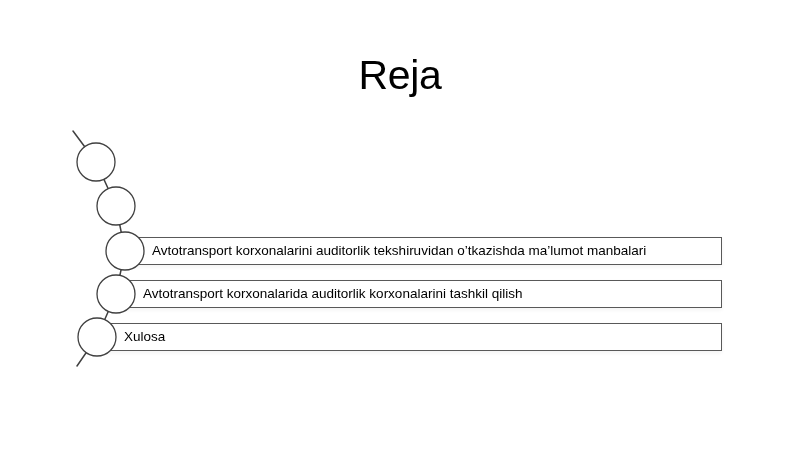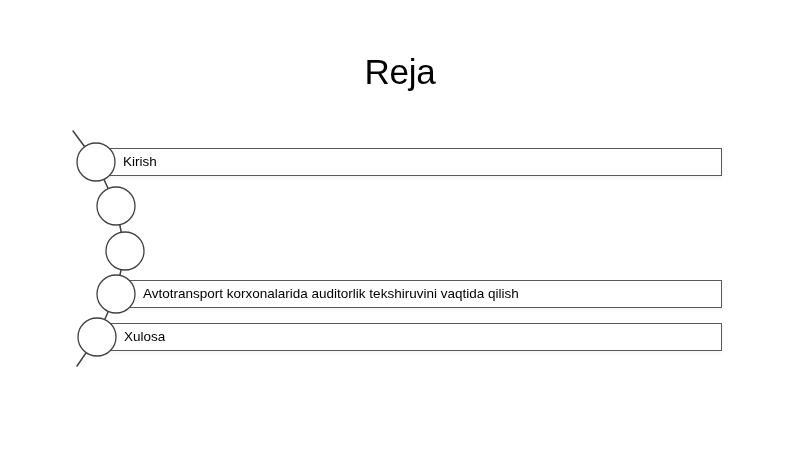--- a/index.html
+++ b/index.html
@@ -14,21 +14,21 @@
     background: var(--bg, #ffffff);
     overflow: hidden;
     font-family: "Liberation Sans", sans-serif;
   }
   .slide-title {
     position: absolute;
     left: 0;
     right: 0;
     top: 54px;
     text-align: center;
-    font-size: 35px;
+    font-size: 41px;
     line-height: 1.05;
     letter-spacing: -0.3px;
     color: var(--text, #000000);
     z-index: 1;
   }
   .process-diagram {
     position: absolute;
     inset: 0;
     z-index: 1;
   }
@@ -64,28 +64,28 @@
 </style>
 </head>
 <body>
 
 <div class="slide" style="--bg: #ffffff; --fill: #ffffff; --outline: #595959; --text: #000000;">
 
   <div class="slide-title">Reja</div>
 
   <div class="process-diagram">
 
-    <div class="item-bar bar1">
-      <span class="item-label">Kirish</span>
+
+
+    <div class="item-bar bar3">
+      <span class="item-label">Avtotransport korxonalarini auditorlik tekshiruvidan o’tkazishda ma’lumot manbalari</span>
     </div>
 
-
-
     <div class="item-bar bar4">
-      <span class="item-label">Avtotransport korxonalarida auditorlik tekshiruvini vaqtida qilish</span>
+      <span class="item-label">Avtotransport korxonalarida auditorlik korxonalarini tashkil qilish</span>
     </div>
 
     <div class="item-bar bar5">
       <span class="item-label">Xulosa</span>
     </div>
 
     <svg class="connector-overlay" width="800" height="450" viewBox="0 0 800 450">
       <polyline points="73,131 96,162 116,206 125,251 116,294 97,337 77,366" fill="none" class="connector-line" stroke="#404040" stroke-width="1.5" stroke-linecap="round"></polyline>
       <circle cx="96" cy="162" r="19" fill="#ffffff" stroke="#404040" stroke-width="1.3"></circle>
       <circle cx="116" cy="206" r="19" fill="#ffffff" stroke="#404040" stroke-width="1.3"></circle>

